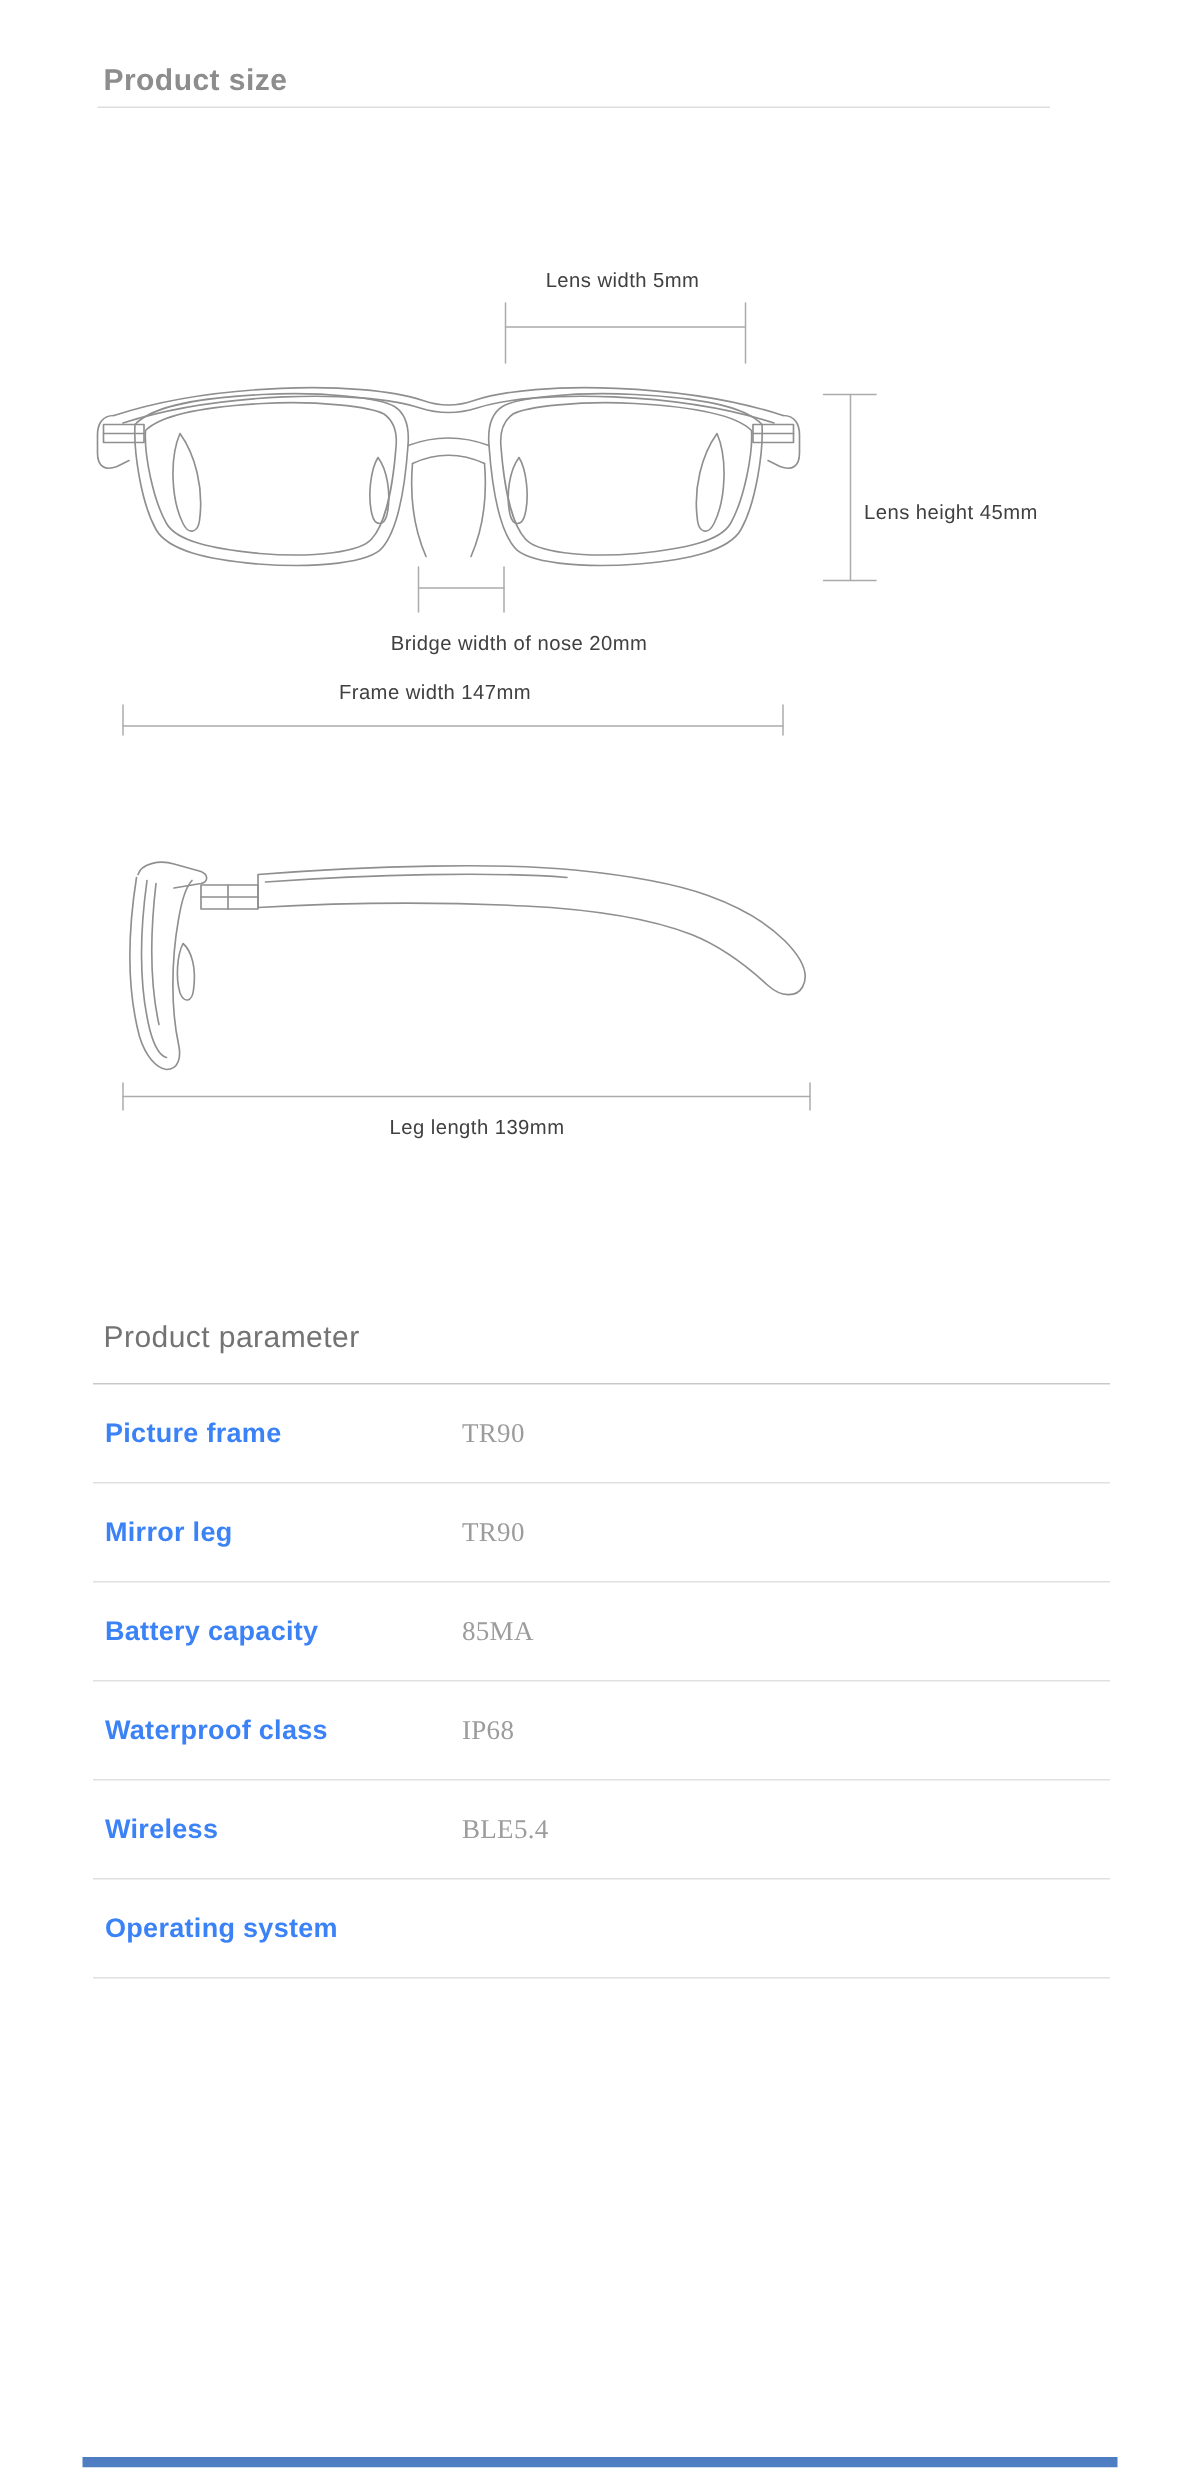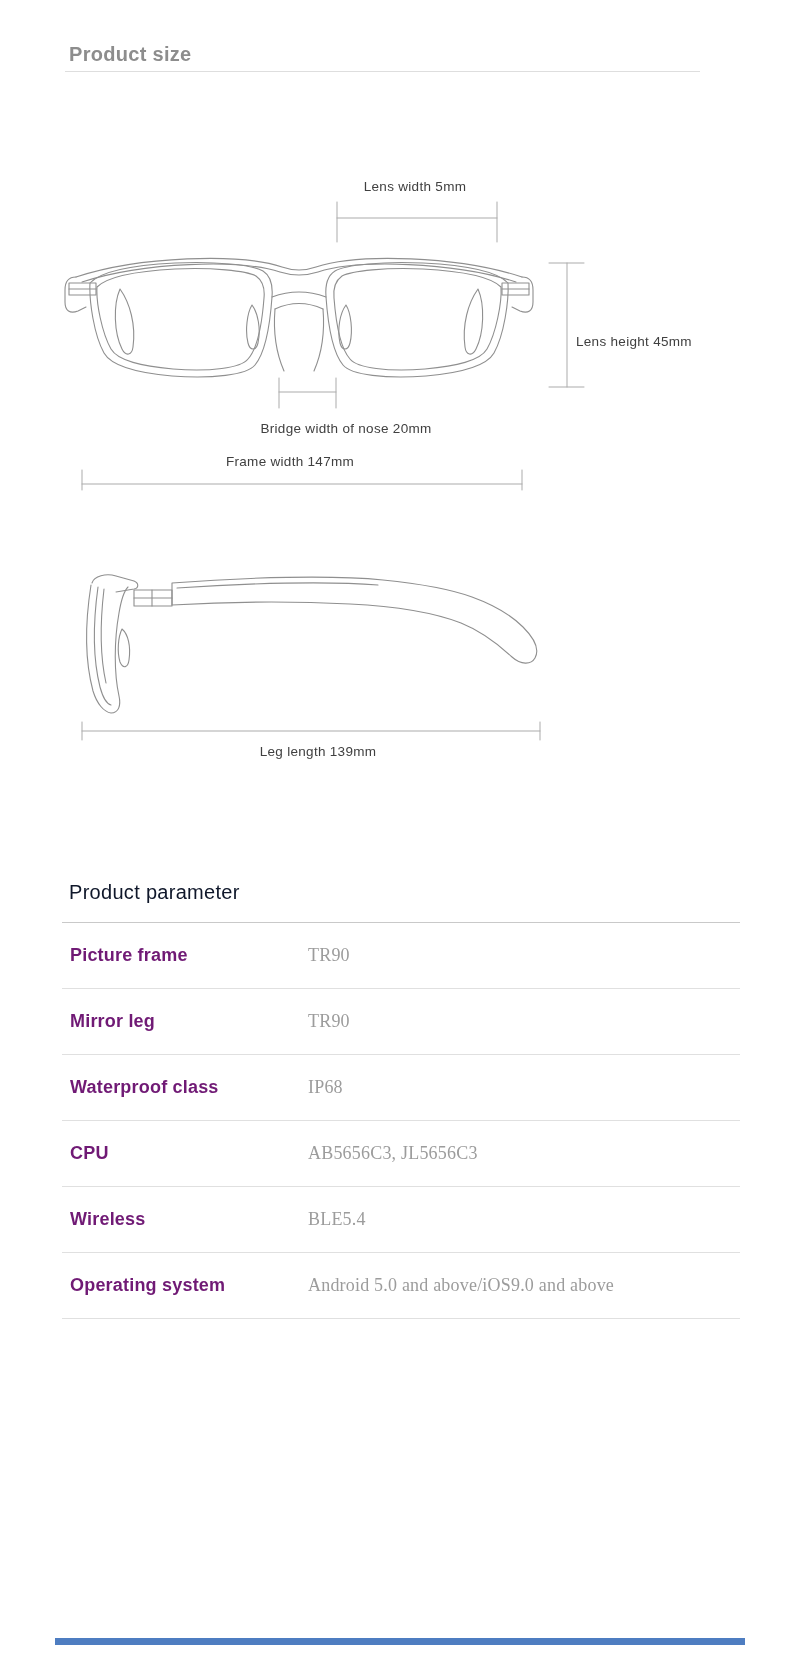--- a/index.html
+++ b/index.html
@@ -14,21 +14,21 @@
   
   .size-title{
     position:absolute;left:69px;top:43px;
     font-size:20px;font-weight:bold;color:#8d8d8d;letter-spacing:.3px;
   }
   .size-rule{
     position:absolute;left:65px;top:71px;width:635px;height:1px;background:#dedede;
   }
   .param-title{
     position:absolute;left:69px;top:881px;
-    font-size:20px;font-weight:normal;color:#0f172a;letter-spacing:.3px;
+    font-size:20px;font-weight:normal;color:#737373;letter-spacing:.3px;
   }
   
   .anno{
     position:absolute;
     font-size:13.5px;color:#404040;letter-spacing:.3px;white-space:nowrap;
   }
   .anno.centered{transform:translateX(-50%);}
   .anno-lens-width {left:415px;top:179px;}
   .anno-lens-height{left:576px;top:334px;transform:none;}
   .anno-bridge     {left:306px;top:421px;margin-left:40px;}
@@ -51,21 +51,21 @@
     position:absolute;left:62px;top:922px;width:678px;
   }
   .param-row{
     display:flex;align-items:center;height:66px;
     border-bottom:1px solid #e0e0e0;
     padding-left:8px;box-sizing:border-box;
   }
   .param-table{border-top:1px solid #c9c9c9;}
   .param-label{
     width:238px;flex:0 0 238px;
-    font-size:18px;font-weight:bold;color:#701a75;letter-spacing:.2px;
+    font-size:18px;font-weight:bold;color:#3b82f6;letter-spacing:.2px;
   }
   .param-value{
     font-size:18px;color:#9c9c9c;letter-spacing:.2px;font-family:Liberation Serif, serif;
   }
   
   .bottom-banner{
     position:absolute;left:55px;top:1638px;width:690px;height:17px;
   }
 </style>
 </head>
@@ -179,32 +179,31 @@
   <div class="param-table">
     <div class="param-row">
       <div class="param-label">Picture frame</div>
       <div class="param-value">TR90</div>
     </div>
     <div class="param-row">
       <div class="param-label">Mirror leg</div>
       <div class="param-value">TR90</div>
     </div>
     <div class="param-row">
+      <div class="param-label">Battery capacity</div>
+      <div class="param-value">85MA</div>
+    </div>
+    <div class="param-row">
       <div class="param-label">Waterproof class</div>
       <div class="param-value">IP68</div>
     </div>
     <div class="param-row">
-      <div class="param-label">CPU</div>
-      <div class="param-value">AB5656C3, JL5656C3</div>
-    </div>
-    <div class="param-row">
       <div class="param-label">Wireless</div>
       <div class="param-value">BLE5.4</div>
     </div>
     <div class="param-row">
       <div class="param-label">Operating system</div>
-      <div class="param-value">Android 5.0 and above/iOS9.0 and above</div>
     </div>
   </div>
 
   <div class="bottom-banner" style="background: rgb(78, 125, 193);"></div>
 
 </div>
 
 </body></html>

